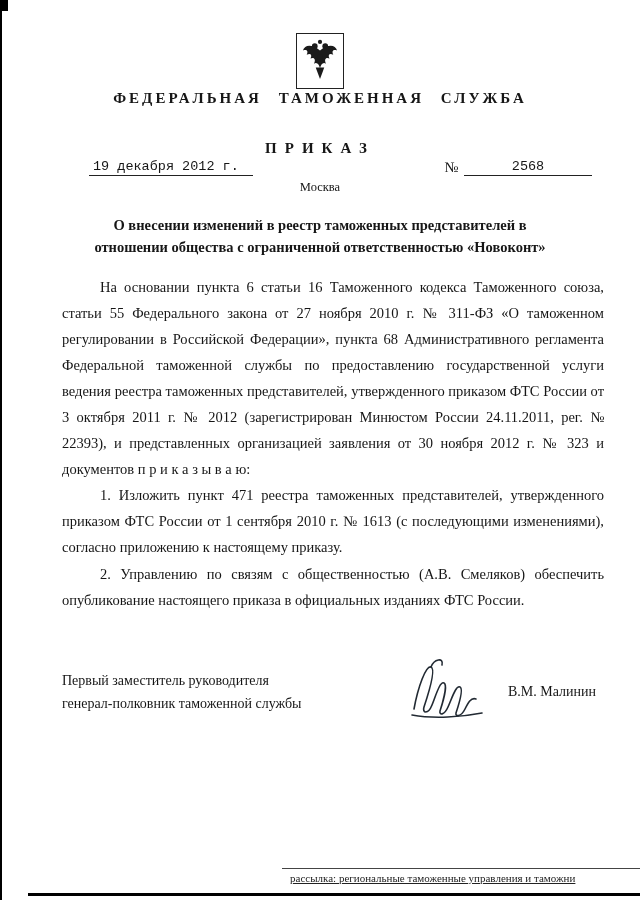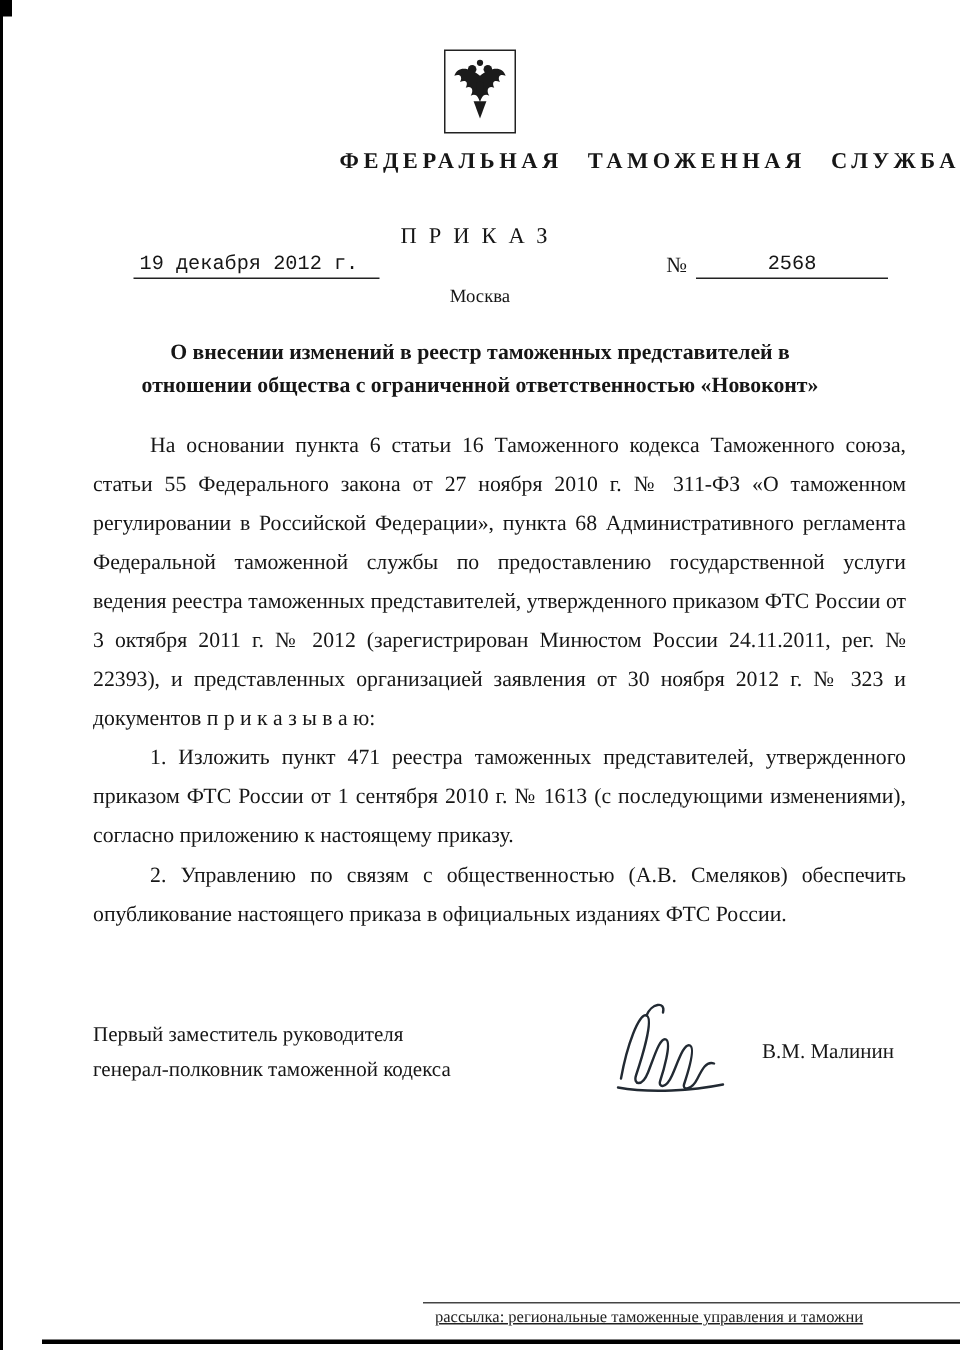--- a/index.html
+++ b/index.html
@@ -18,26 +18,26 @@
   .scan-bottom{position:absolute;left:28px;right:0;bottom:4px;height:3px;background:#000;}
 
   .emblem-wrap{
     margin:33px auto 0;
     width:46px;height:54px;
     border:1px solid #222;
     display:flex;align-items:center;justify-content:center;
     background:#fff;
   }
   .agency{
-    text-align:right;font-weight:bold;
+    text-align:center;font-weight:bold;
     font-size:15px;letter-spacing:3px;word-spacing:10px;
-    margin-top:11px;
+    margin-top:1px;
   }
   .order-label{
-    text-align:center;font-weight:normal;
+    text-align:center;font-weight:bold;
     font-size:15px;letter-spacing:8px;
     margin-top:33px;
   }
   .meta-row{
     display:flex;justify-content:space-between;align-items:flex-end;
     padding:0 48px 0 56px;margin-top:2px;
   }
   .date{
     font-family:"Liberation Mono", monospace;
     font-size:13.5px;
@@ -124,21 +124,21 @@
 
   <div class="body-block">
     <p class="body-par">На основании пункта 6 статьи 16 Таможенного кодекса Таможенного союза, статьи 55 Федерального закона от 27 ноября 2010 г. № 311-ФЗ «О таможенном регулировании в Российской Федерации», пункта 68 Административного регламента Федеральной таможенной службы по предоставлению государственной услуги ведения реестра таможенных представителей, утвержденного приказом ФТС России от 3 октября 2011 г. № 2012 (зарегистрирован Минюстом России 24.11.2011, рег. № 22393), и представленных организацией заявления от 30 ноября 2012 г. № 323 и документов п р и к а з ы в а ю:</p>
     <p class="body-par">1. Изложить пункт 471 реестра таможенных представителей, утвержденного приказом ФТС России от 1 сентября 2010 г. № 1613 (с последующими изменениями), согласно приложению к настоящему приказу.</p>
     <p class="body-par">2. Управлению по связям с общественностью (А.В. Смеляков) обеспечить опубликование настоящего приказа в официальных изданиях ФТС России.</p>
   </div>
 
   <div class="sig-row">
     <div class="sig-titles">
       <div>Первый заместитель руководителя</div>
-      <div>генерал-полковник таможенной кодекса</div>
+      <div>генерал-полковник таможенной службы</div>
     </div>
     <span class="sig-scribble">
       <svg width="86" height="66" viewBox="0 0 86 66" aria-hidden="true">
         <g fill="none" stroke="#222a33" stroke-width="1.6" stroke-linecap="round">
           <path d="M10 52 C14 30 22 8 27 10 C32 12 24 38 20 50 C18 56 24 58 28 48 C32 38 36 24 40 26 C44 28 38 48 36 54 C35 58 40 59 44 50 C48 41 52 28 56 30 C60 32 54 50 52 56 C51 60 57 60 61 52 C64 46 67 40 72 42"></path>
           <path d="M27 10 C30 2 40 0 38 8"></path>
           <path d="M8 58 C30 62 58 60 78 56"></path>
         </g>
       </svg>
     </span>

